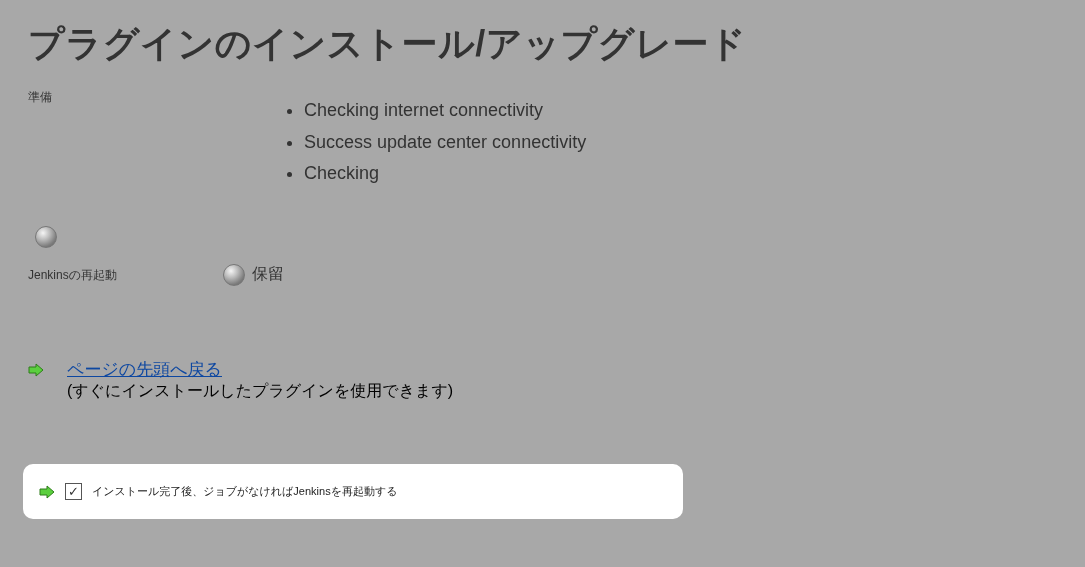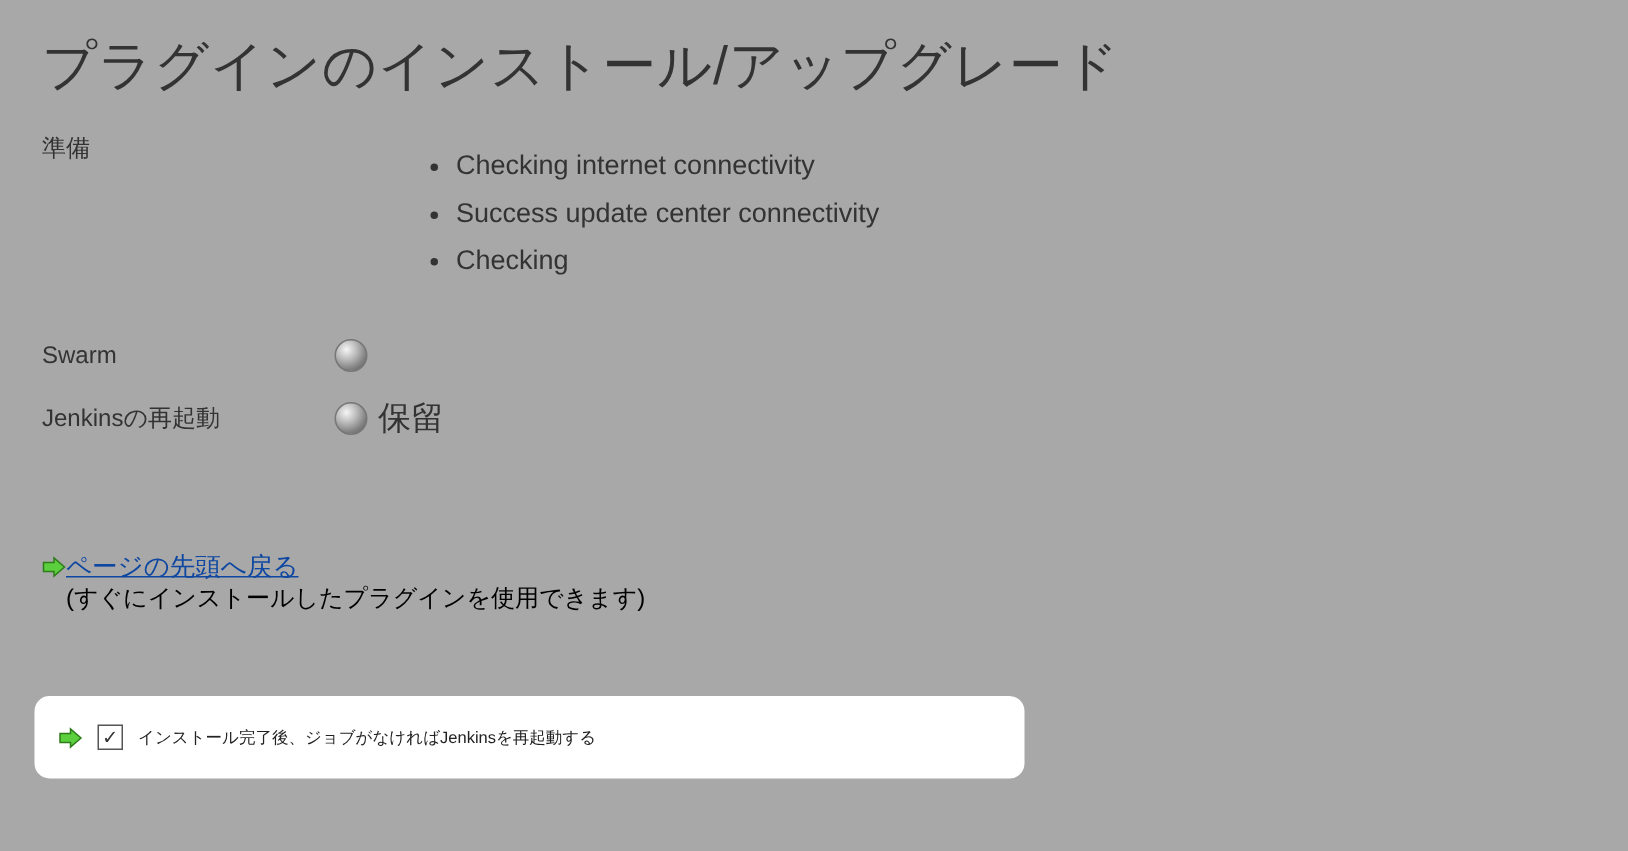--- a/index.html
+++ b/index.html
@@ -7,35 +7,35 @@
       width: 1085px;
       height: 567px;
       background: #a8a8a8;
       font-family: "Meiryo", "Segoe UI", sans-serif;
       color: #333;
       padding: 20px 28px 0 28px;
       position: relative;
     }
     h1 {
       font-size: 36px;
-      font-weight: 400;
+      font-weight: 700;
       color: #333;
       letter-spacing: 0.5px;
       margin-bottom: 18px;
     }
     .prep-row {
       display: flex;
       align-items: flex-start;
       margin-bottom: 10px;
     }
     .col-left {
       width: 188px;
       flex: 0 0 188px;
       padding-top: 2px;
-      font-size: 16px;
+      font-size: 12px;
       color: #333;
     }
     .col-mid {
       width: 36px;
       flex: 0 0 36px;
       display: flex;
       justify-content: center;
       align-items: center;
     }
     .col-right {
@@ -68,21 +68,21 @@
       border-radius: 50%;
       background: radial-gradient(circle at 35% 30%, #f5f5f5 0%, #bcbcbc 35%, #7e7e7e 70%, #5a5a5a 100%);
       border: 1px solid #777;
     }
     .action-block {
       margin-top: 72px;
     }
     .arrow-line {
       display: flex;
       align-items: flex-start;
-      gap: 0;
+      gap: 23px;
       margin-bottom: 10px;
     }
     .arrow-icon {
       width: 16px;
       height: 16px;
       flex: 0 0 16px;
       margin-top: 4px;
     }
     a.link {
       color: #0d47a1;
@@ -138,32 +138,31 @@
     <ul class="bullets">
       <li>Checking internet connectivity</li>
       <li>Success update center connectivity</li>
       <li>Checking</li>
     </ul>
   </div>
 </div>
 
 <div class="status-rows">
   <div class="status-row">
-    <div class="col-left">Swarm</div>
     <div class="col-mid">
       <span class="ball"></span>
     </div>
   </div>
 
   <div class="status-row">
     <div class="col-left">Jenkinsの再起動</div>
     <div class="col-mid">
       <span class="ball"></span>
     </div>
-    <div class="col-right" style="font-size:22px;">保留</div>
+    <div class="col-right" style="font-size:16px;">保留</div>
   </div>
 </div>
 
 <div class="action-block">
   <div class="arrow-line">
     <svg class="arrow-icon" viewBox="0 0 16 16">
       <path d="M1 5 H8 V2 L15 8 L8 14 V11 H1 Z" fill="#5bcf3e" stroke="#2e7d1a" stroke-width="1"></path>
     </svg>
     <div class="action-text">
       <a href="#" class="link">ページの先頭へ戻る</a>

